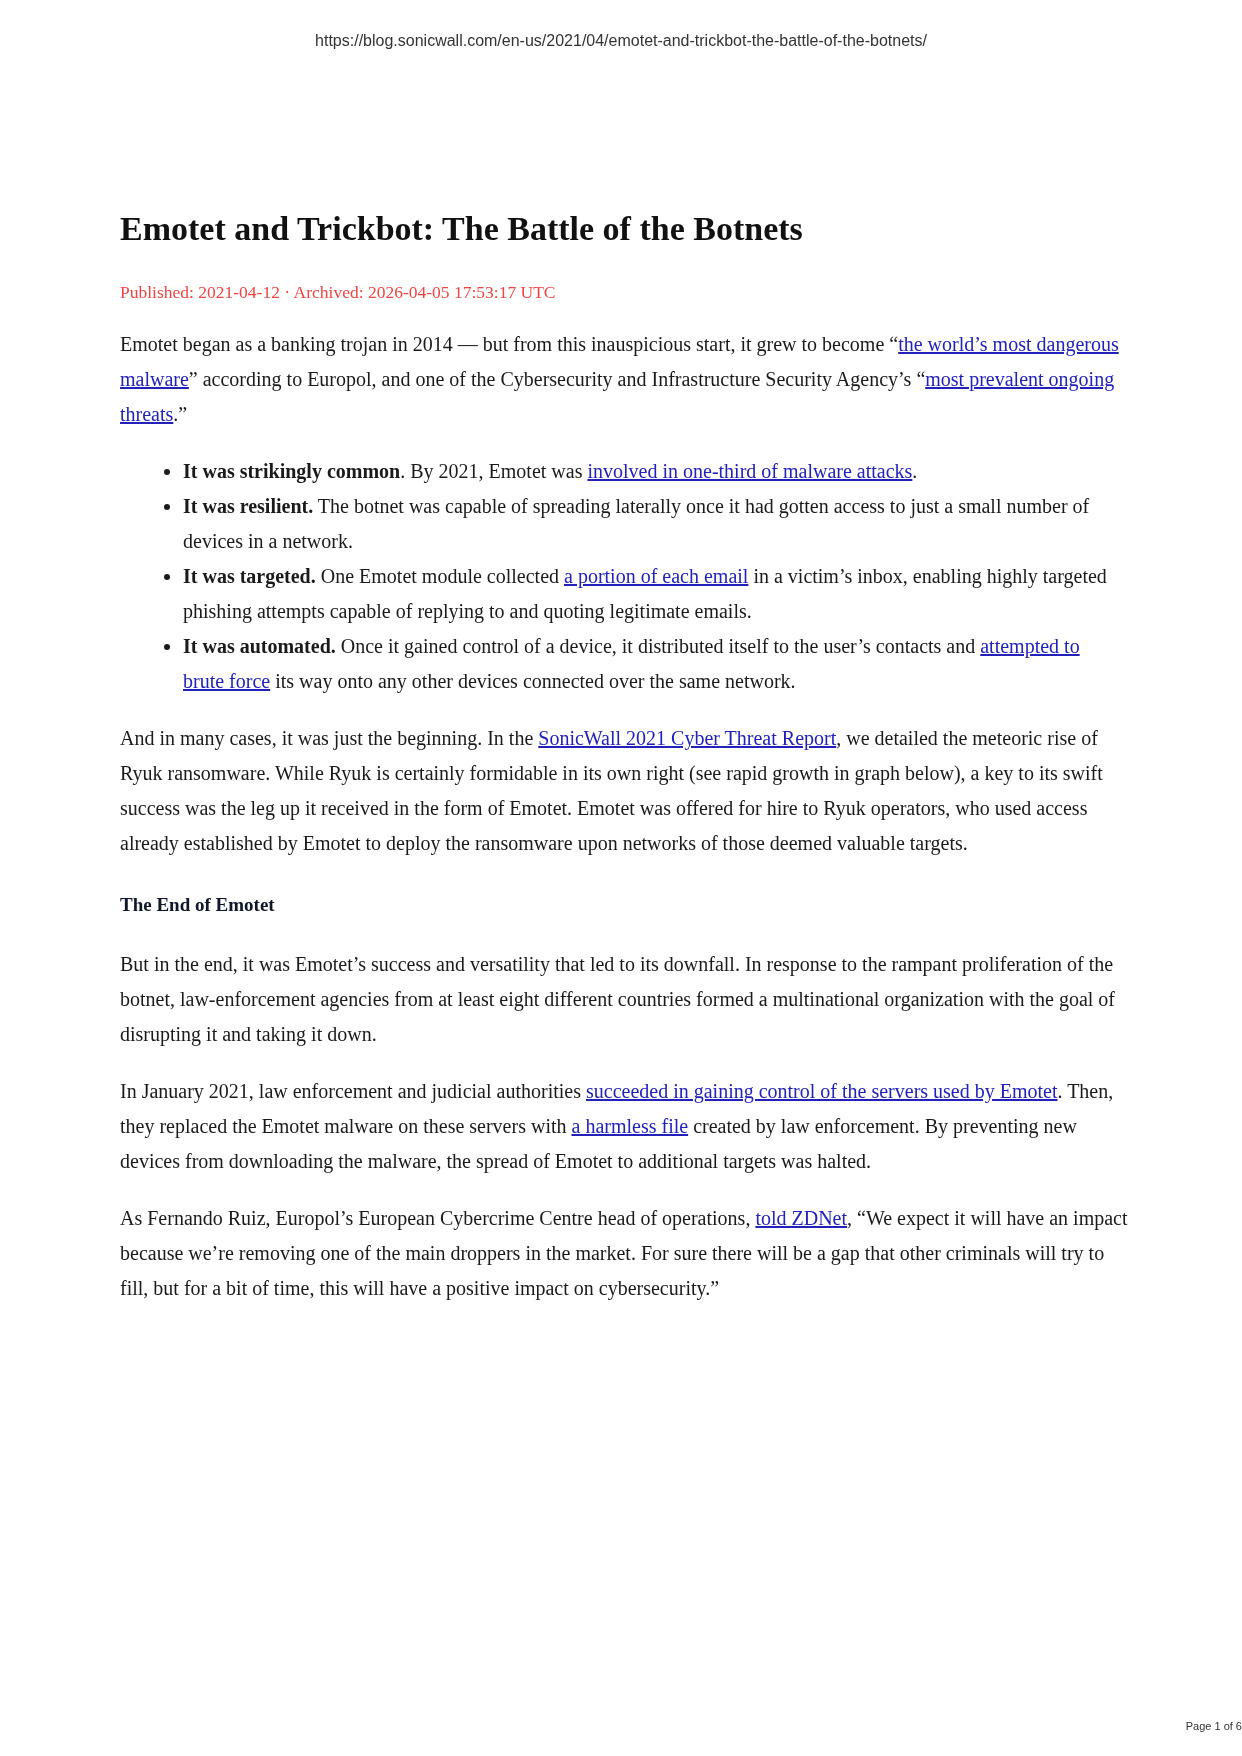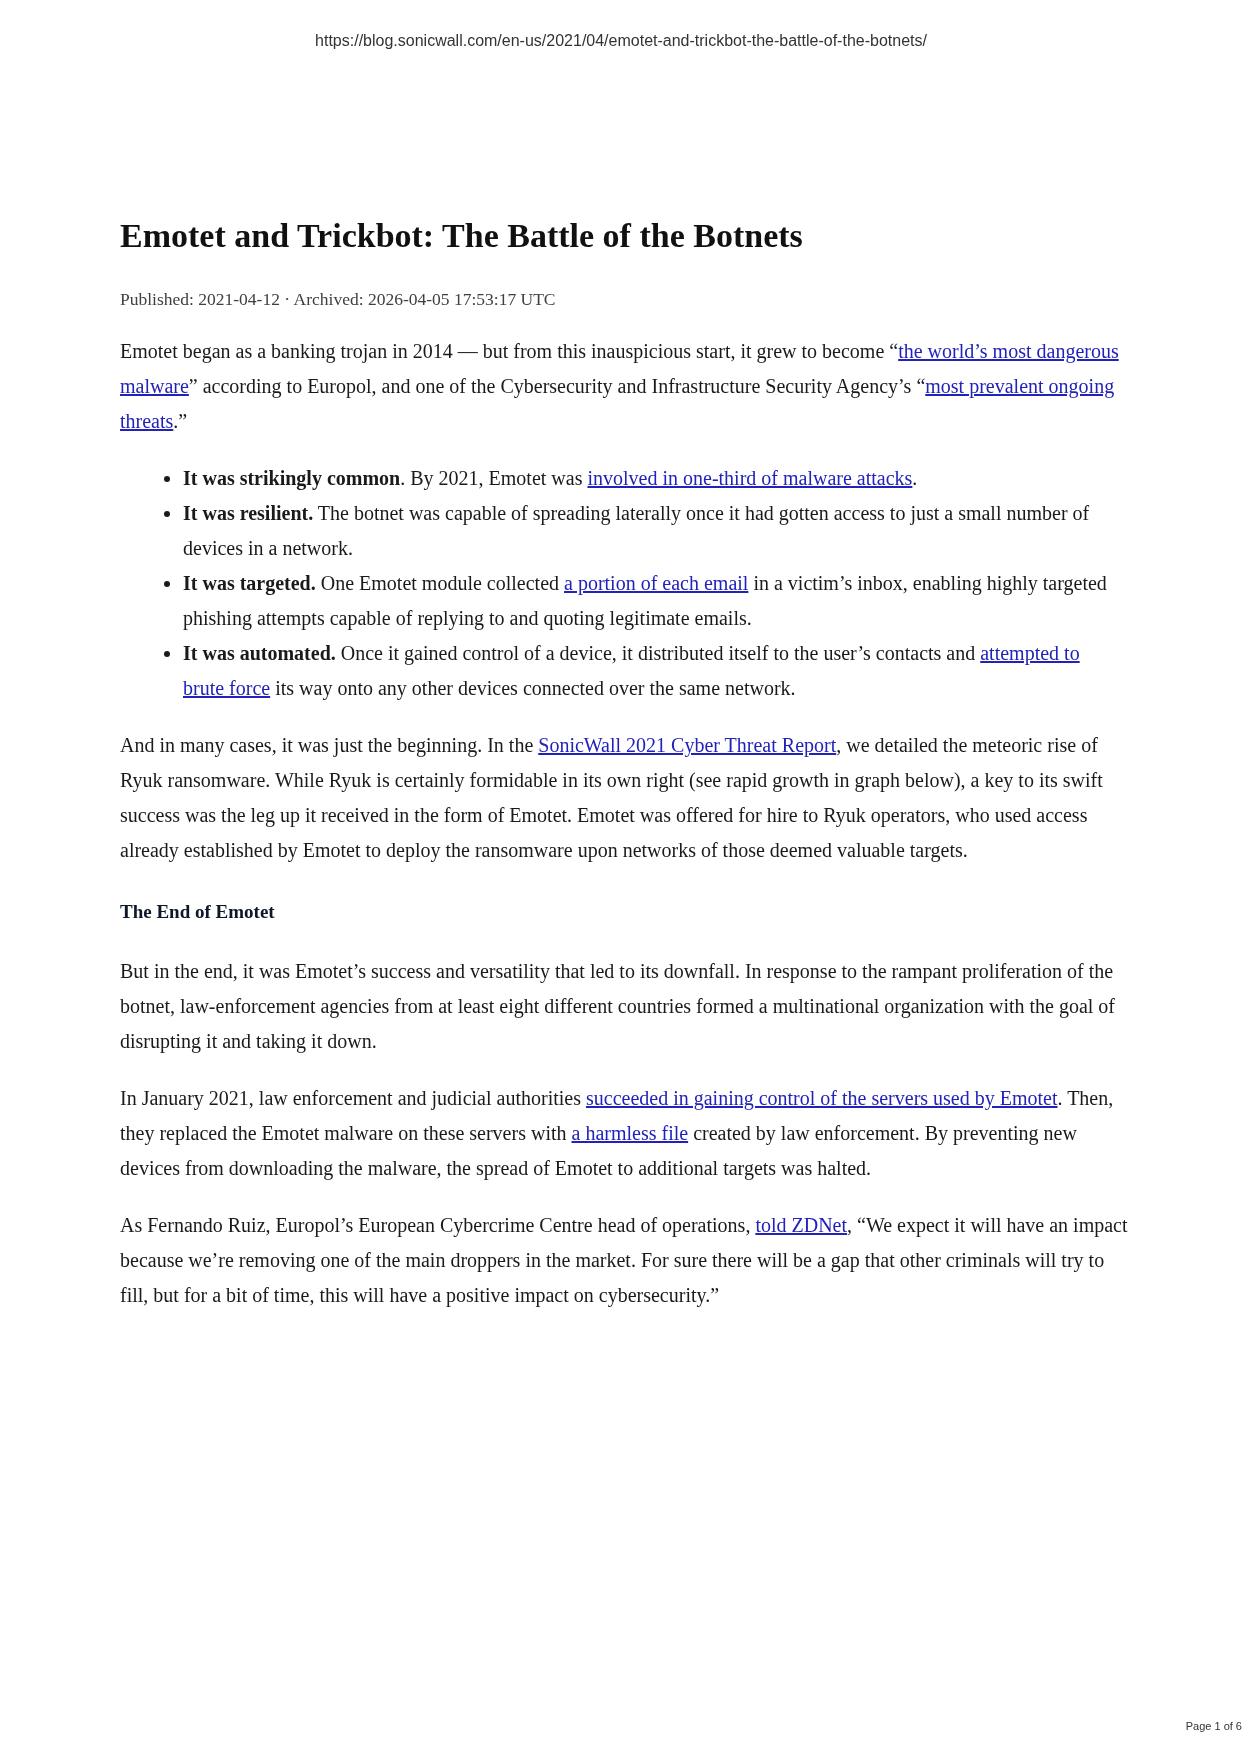--- a/index.html
+++ b/index.html
@@ -6,27 +6,27 @@
   body { width: 1242px; height: 1756px; position: relative; overflow: hidden; }
   .header-url {
     position: absolute; top: 32px; left: 0; width: 1242px; text-align: center;
     font-family: "Liberation Sans", sans-serif; font-size: 16px; color: #333;
   }
   .footer-page {
     position: absolute; top: 1720px; left: 0; width: 1242px; text-align: right;
     font-family: "Liberation Sans", sans-serif; font-size: 11px; color: #333;
   }
   .article {
-    position: absolute; top: 214px; left: 120px; width: 1010px;
+    position: absolute; top: 207px; left: 120px; width: 1010px;
     font-family: "Liberation Serif", serif; color: #1a1a1a;
   }
   h1 {
     font-size: 34px; font-weight: bold; margin: 0 0 28px 0; line-height: 44px; color: #111;
   }
-  .meta { font-size: 17.5px; color: #404040; margin: 0 0 22px 0; line-height: 26px; }
+  .meta { font-size: 17.5px; color: #ef4444; margin: 0 0 22px 0; line-height: 26px; }
   p { font-size: 20px; line-height: 35px; margin: 0 0 22px 0; }
   ul { margin: 0 16px 22px 0; padding-left: 63px; font-size: 20px; line-height: 35px; }
   li { margin: 0; }
   h2 { font-size: 19px; font-weight: bold; margin: 26px 0 24px 0; line-height: 36px; color: #0f172a; }
   a { color: #1a0dab; text-decoration: underline; color: #2222bb; }
   b { font-weight: bold; }
 </style>
 </head>
 <body>
 

